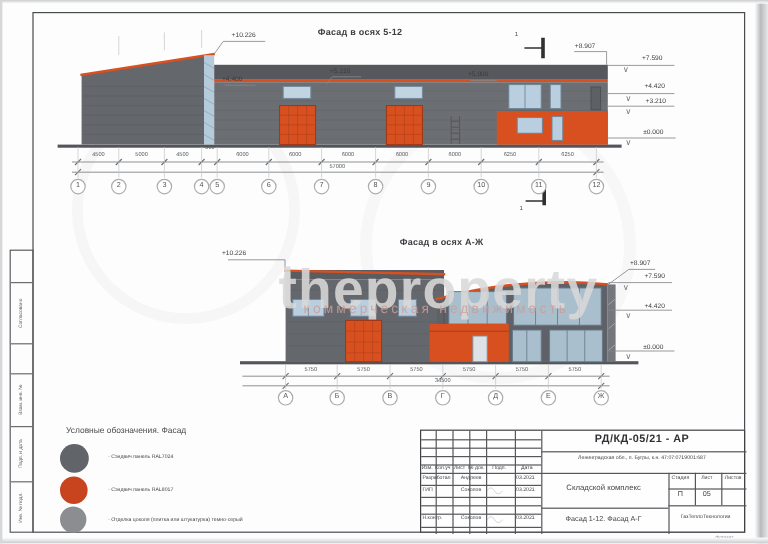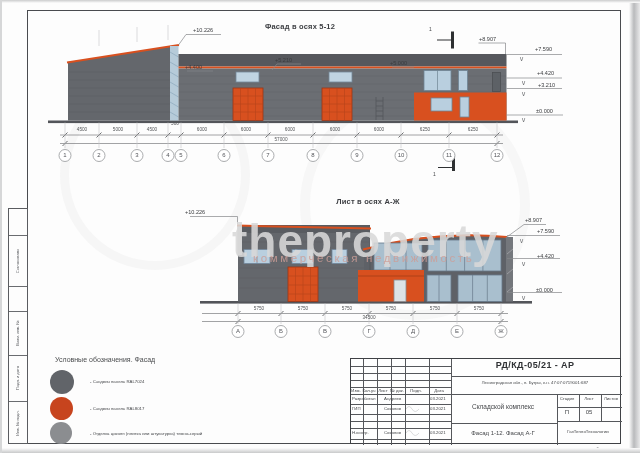--- a/index.html
+++ b/index.html
@@ -216,21 +216,21 @@
   <div class="ax" style="left:401px;top:148.5px;">
       <span>10</span>
     </div>
   <div class="ax" style="left:449px;top:148.5px;">
       <span>11</span>
     </div>
   <div class="ax" style="left:497px;top:148.5px;">
       <span>12</span>
     </div>
 
-  <span class="t ttl c" style="left:368px;top:198px;">Лист в осях А-Ж</span>
+  <span class="t ttl c" style="left:368px;top:198px;">Фасад в осях А-Ж</span>
   <span class="t mk" style="left:185px;top:208.5px;">+10.226</span>
   <span class="t mk" style="left:525px;top:216.5px;">+8.907</span>
   <span class="t mk" style="left:537px;top:227.5px;">+7.590</span>
   <span class="t mk" style="left:537px;top:252.5px;">+4.420</span>
   <span class="t mk" style="left:536px;top:287px;">±0.000</span>
   <span class="chk" style="left:519px;top:237px;"></span>
   <span class="chk" style="left:521px;top:260px;"></span>
   <span class="chk" style="left:521px;top:294px;"></span>
 
   <span class="t dim" style="left:259px;top:306px;">5750</span>

